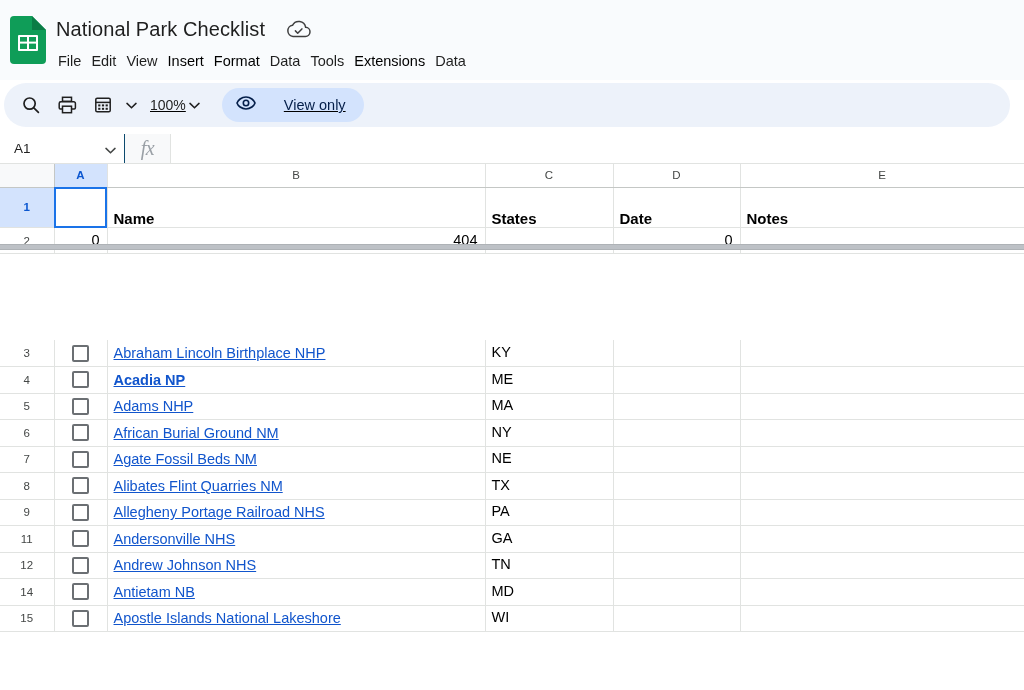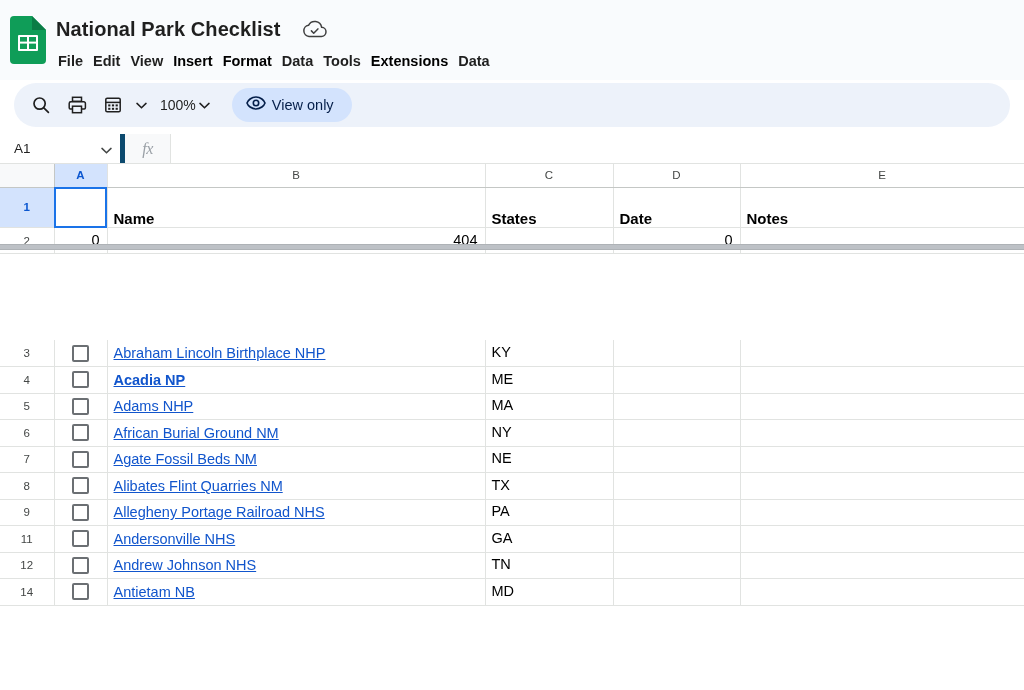--- a/index.html
+++ b/index.html
@@ -12,21 +12,20 @@
   }
 
   
   .app-header {
     background: #f9fbfd;
     height: 80px;
     position: relative;
     display: flex;
     align-items: flex-start;
     padding: 10px 11px 0 0;
-    font-weight: bold;
   }
   .logo-wrap {
     width: 56px;
     display: flex;
     justify-content: center;
     padding-top: 6px;
   }
   .sheets-logo {
     width: 36px; height: 48px;
     position: relative;
@@ -63,21 +62,22 @@
     white-space: nowrap;
     cursor: pointer;
     line-height: 1;
   }
   .menu-item.disabled { color: #000000; cursor: default; }
 
   
   .toolbar-outer {
     background: #ffffff;
     height: 54px;
-    padding: 3px 14px 0 14px;
+    padding: 3px 14px 0 4px;
+    text-decoration: underline;
   }
   .toolbar {
     background: #edf2fa;
     border-radius: 26px;
     height: 44px;
     display: flex;
     align-items: center;
     padding: 0 10px;
     gap: 2px;
   }
@@ -96,21 +96,21 @@
     color: #1f1f1f;
     cursor: pointer;
     border-radius: 4px;
   }
   .view-pill {
     margin-left: 14px;
     background: #d3e3fd;
     border-radius: 18px;
     height: 34px;
     display: flex; align-items: center;
-    gap: 6px;
+    gap: 28px;
     padding: 0 18px 0 14px;
     cursor: pointer;
   }
   .view-pill-label {
     font-size: 14.5px;
     color: #041e49;
   }
 
   
   .formula-bar {
@@ -119,34 +119,34 @@
     border-bottom: 1px solid #e1e3e1;
     display: flex;
     align-items: stretch;
   }
   .namebox {
     width: 125px;
     display: flex;
     align-items: center;
     justify-content: space-between;
     padding: 0 8px 0 14px;
-    border-right: 5px solid #0c4a6e;
+    border-right: 1px solid #0c4a6e;
     cursor: pointer;
   }
   .namebox-text { font-size: 13.5px; color: #1f1f1f; }
   .fx-zone {
     width: 46px;
     display: flex; align-items: center; justify-content: center;
     border-right: 1px solid #e1e3e1;
     background: #f8f9fa;
   }
   .fx-glyph {
     font-family: "Liberation Serif", serif;
     font-style: italic;
-    font-size: 16px;
+    font-size: 20px;
     color: #9aa0a6;
     letter-spacing: -0.5px;
   }
   .formula-input { flex: 1; background: #fff; }
 
   
   .grid-area {
     position: relative;
     width: 1024px;
     height: 509px;
@@ -622,15 +622,33 @@
           <td>
             <span class="cell-txt">MD</span>
           </td>
           <td>
             <span class="cell-txt"></span>
           </td>
           <td>
             <span class="cell-txt"></span>
           </td>
         </tr>
+        <tr class="data">
+          <th class="rowhead">15</th>
+          <td>
+            <div class="chk-wrap">
+              <div class="chk"></div>
+            </div>
+          </td>
+          <td><span class="link-cell"><a class="park-link">Apostle Islands National Lakeshore</a></span></td>
+          <td>
+            <span class="cell-txt">WI</span>
+          </td>
+          <td>
+            <span class="cell-txt"></span>
+          </td>
+          <td>
+            <span class="cell-txt"></span>
+          </td>
+        </tr>
       </tbody>
   </table>
 </div>
 
 </body></html>

